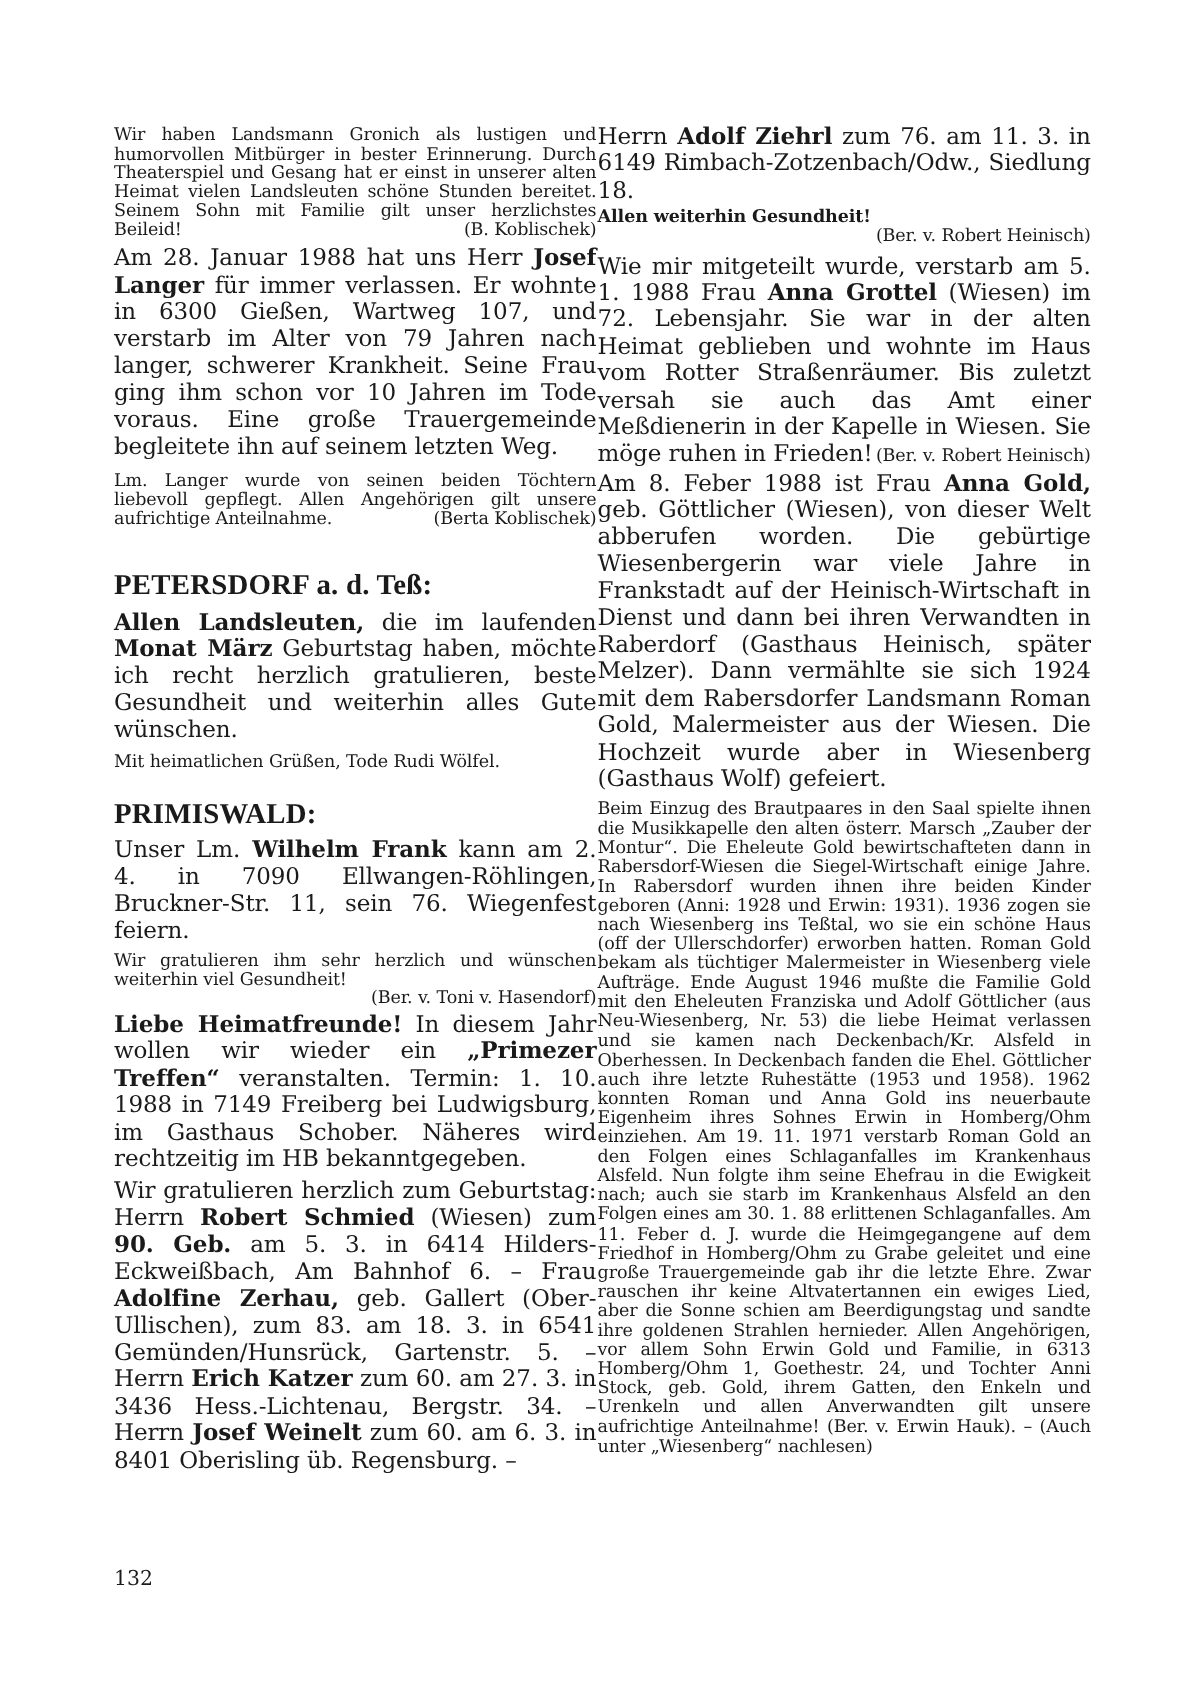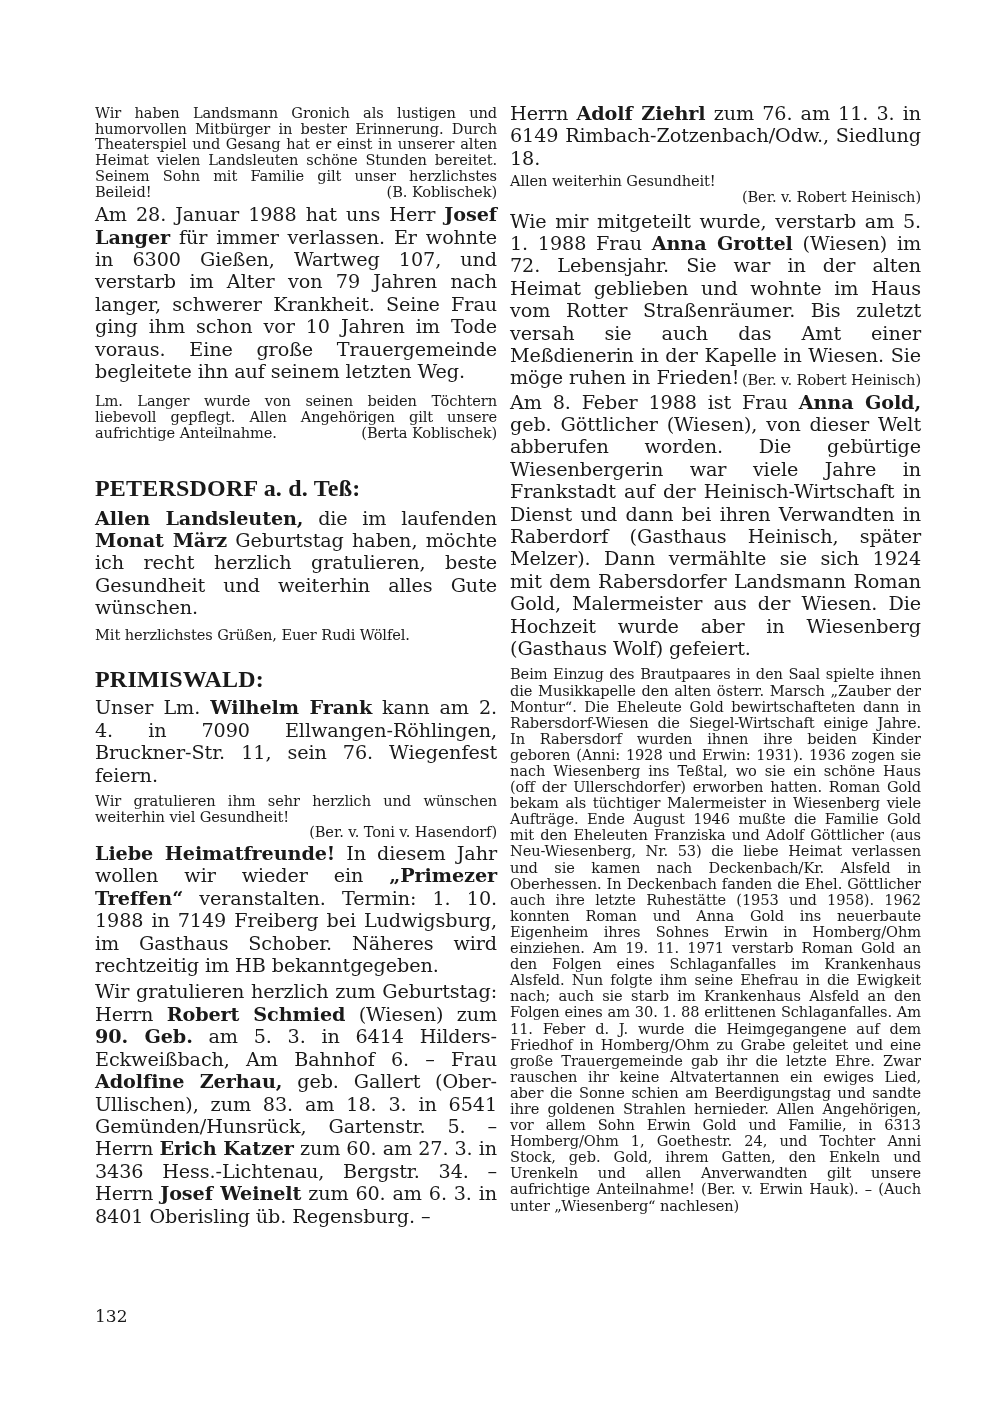--- a/index.html
+++ b/index.html
@@ -3,21 +3,21 @@
   <meta charset="utf-8">
   <style>
     html, body { margin: 0; padding: 0; background: #ffffff; }
     body {
       width: 1000px; height: 1413px; position: relative; overflow: hidden;
       font-family: "DejaVu Serif", "Liberation Serif", serif;
       color: #1a1a1a;
     }
     .col { position: absolute; top: 103px; }
     .col-left { left: 95px; width: 402px; }
-    .col-right { left: 510px; width: 411px; }
+    .col-right { left: 498px; width: 411px; }
     p { margin: 0; text-align: justify; }
     .small { font-size: 14.6px; line-height: 15.7px; letter-spacing: -0.1px; }
     .large { font-size: 19.2px; line-height: 22.4px; letter-spacing: -0.1px; }
     .right { display: block; text-align: right; }
     .sig { float: right; }
     .clr::after { content: ""; display: block; clear: both; }
     h2 {
       font-family: "Liberation Serif", "DejaVu Serif", serif;
       font-weight: bold; font-size: 24px; margin: 0; letter-spacing: 0.2px;
     }
@@ -43,42 +43,42 @@
 
   <p class="small clr" style="margin-top:10px;">
     <span>Lm. Langer wurde von seinen beiden Töchtern liebevoll gepflegt. Allen Angehörigen gilt unsere aufrichtige Anteilnahme.</span>
     <span class="sig">(Berta Koblischek)</span>
   </p>
 
   <h2 style="margin-top:34px;">PETERSDORF a. d. Teß:</h2>
   <p class="large" style="margin-top:6px;">
     <b>Allen Landsleuten,</b><span> die im laufenden </span><b>Monat März</b><span> Geburtstag haben, möchte ich recht herzlich gratulieren, beste Gesundheit und weiterhin alles Gute wünschen.</span>
   </p>
-  <p class="small" style="margin-top:7px;">Mit herzlichstes Grüßen, Euer Rudi Wölfel.</p>
+  <p class="small" style="margin-top:7px;">Mit heimatlichen Grüßen, Tode Rudi Wölfel.</p>
 
   <h2 style="margin-top:24px;">PRIMISWALD:</h2>
   <p class="large" style="margin-top:4px;">
     <span>Unser Lm. </span><b>Wilhelm Frank</b><span> kann am 2. 4. in 7090 Ellwangen-Röhlingen, Bruckner-Str. 11, sein 76. Wiegenfest feiern.</span>
   </p>
   <p class="small" style="margin-top:6px;">Wir gratulieren ihm sehr herzlich und wünschen weiterhin viel Gesundheit!</p>
   <span class="small right">(Ber. v. Toni v. Hasendorf)</span>
   <p class="large" style="margin-top:3px;">
     <b>Liebe Heimatfreunde!</b><span> In diesem Jahr wollen wir wieder ein </span><b>„Primezer Treffen“</b><span> veranstalten. Termin: 1. 10. 1988 in 7149 Freiberg bei Ludwigsburg, im Gasthaus Schober. Näheres wird rechtzeitig im HB bekanntgegeben.</span>
   </p>
 
   <p class="large" style="margin-top:4px;">
     <span>Wir gratulieren herzlich zum Geburtstag: Herrn </span><b>Robert Schmied</b><span> (Wiesen) zum </span><b>90. Geb.</b><span> am 5. 3. in 6414 Hilders-Eckweißbach, Am Bahnhof 6. – Frau </span><b>Adolfine Zerhau,</b><span> geb. Gallert (Ober-Ullischen), zum 83. am 18. 3. in 6541 Gemünden/Hunsrück, Gartenstr. 5. – Herrn </span><b>Erich Katzer</b><span> zum 60. am 27. 3. in 3436 Hess.-Lichtenau, Bergstr. 34. – Herrn </span><b>Josef Weinelt</b><span> zum 60. am 6. 3. in 8401 Oberisling üb. Regensburg. –</span>
   </p>
 </div>
 
 <div class="col col-right">
   <p class="large">
     <span>Herrn </span><b>Adolf Ziehrl</b><span> zum 76. am 11. 3. in 6149 Rimbach-Zotzenbach/Odw., Siedlung 18.</span>
   </p>
-  <p class="small" style="margin-top:3px;">Allen weiterhin Gesundheit!</p>
+  <p class="small" style="margin-top:3px;font-weight:bold;">Allen weiterhin Gesundheit!</p>
   <span class="small right">(Ber. v. Robert Heinisch)</span>
 
   <p class="large" style="margin-top:6px;">
     <span>Wie mir mitgeteilt wurde, verstarb am 5. 1. 1988 Frau </span><b>Anna Grottel</b><span> (Wiesen) im 72. Lebensjahr. Sie war in der alten Heimat geblieben und wohnte im Haus vom Rotter Straßenräumer. Bis zuletzt versah sie auch das Amt einer Meßdienerin in der Kapelle in Wiesen. Sie möge ruhen in Frieden!</span>
   </p>
   <span class="small right" style="margin-top:-18px;">(Ber. v. Robert Heinisch)</span>
 
   <p class="large" style="margin-top:4px;">
     <span>Am 8. Feber 1988 ist Frau </span><b>Anna Gold,</b><span> geb. Göttlicher (Wiesen), von dieser Welt abberufen worden. Die gebürtige Wiesenbergerin war viele Jahre in Frankstadt auf der Heinisch-Wirtschaft in Dienst und dann bei ihren Verwandten in Raberdorf (Gasthaus Heinisch, später Melzer). Dann vermählte sie sich 1924 mit dem Rabersdorfer Landsmann Roman Gold, Malermeister aus der Wiesen. Die Hochzeit wurde aber in Wiesenberg (Gasthaus Wolf) gefeiert.</span>
   </p>

